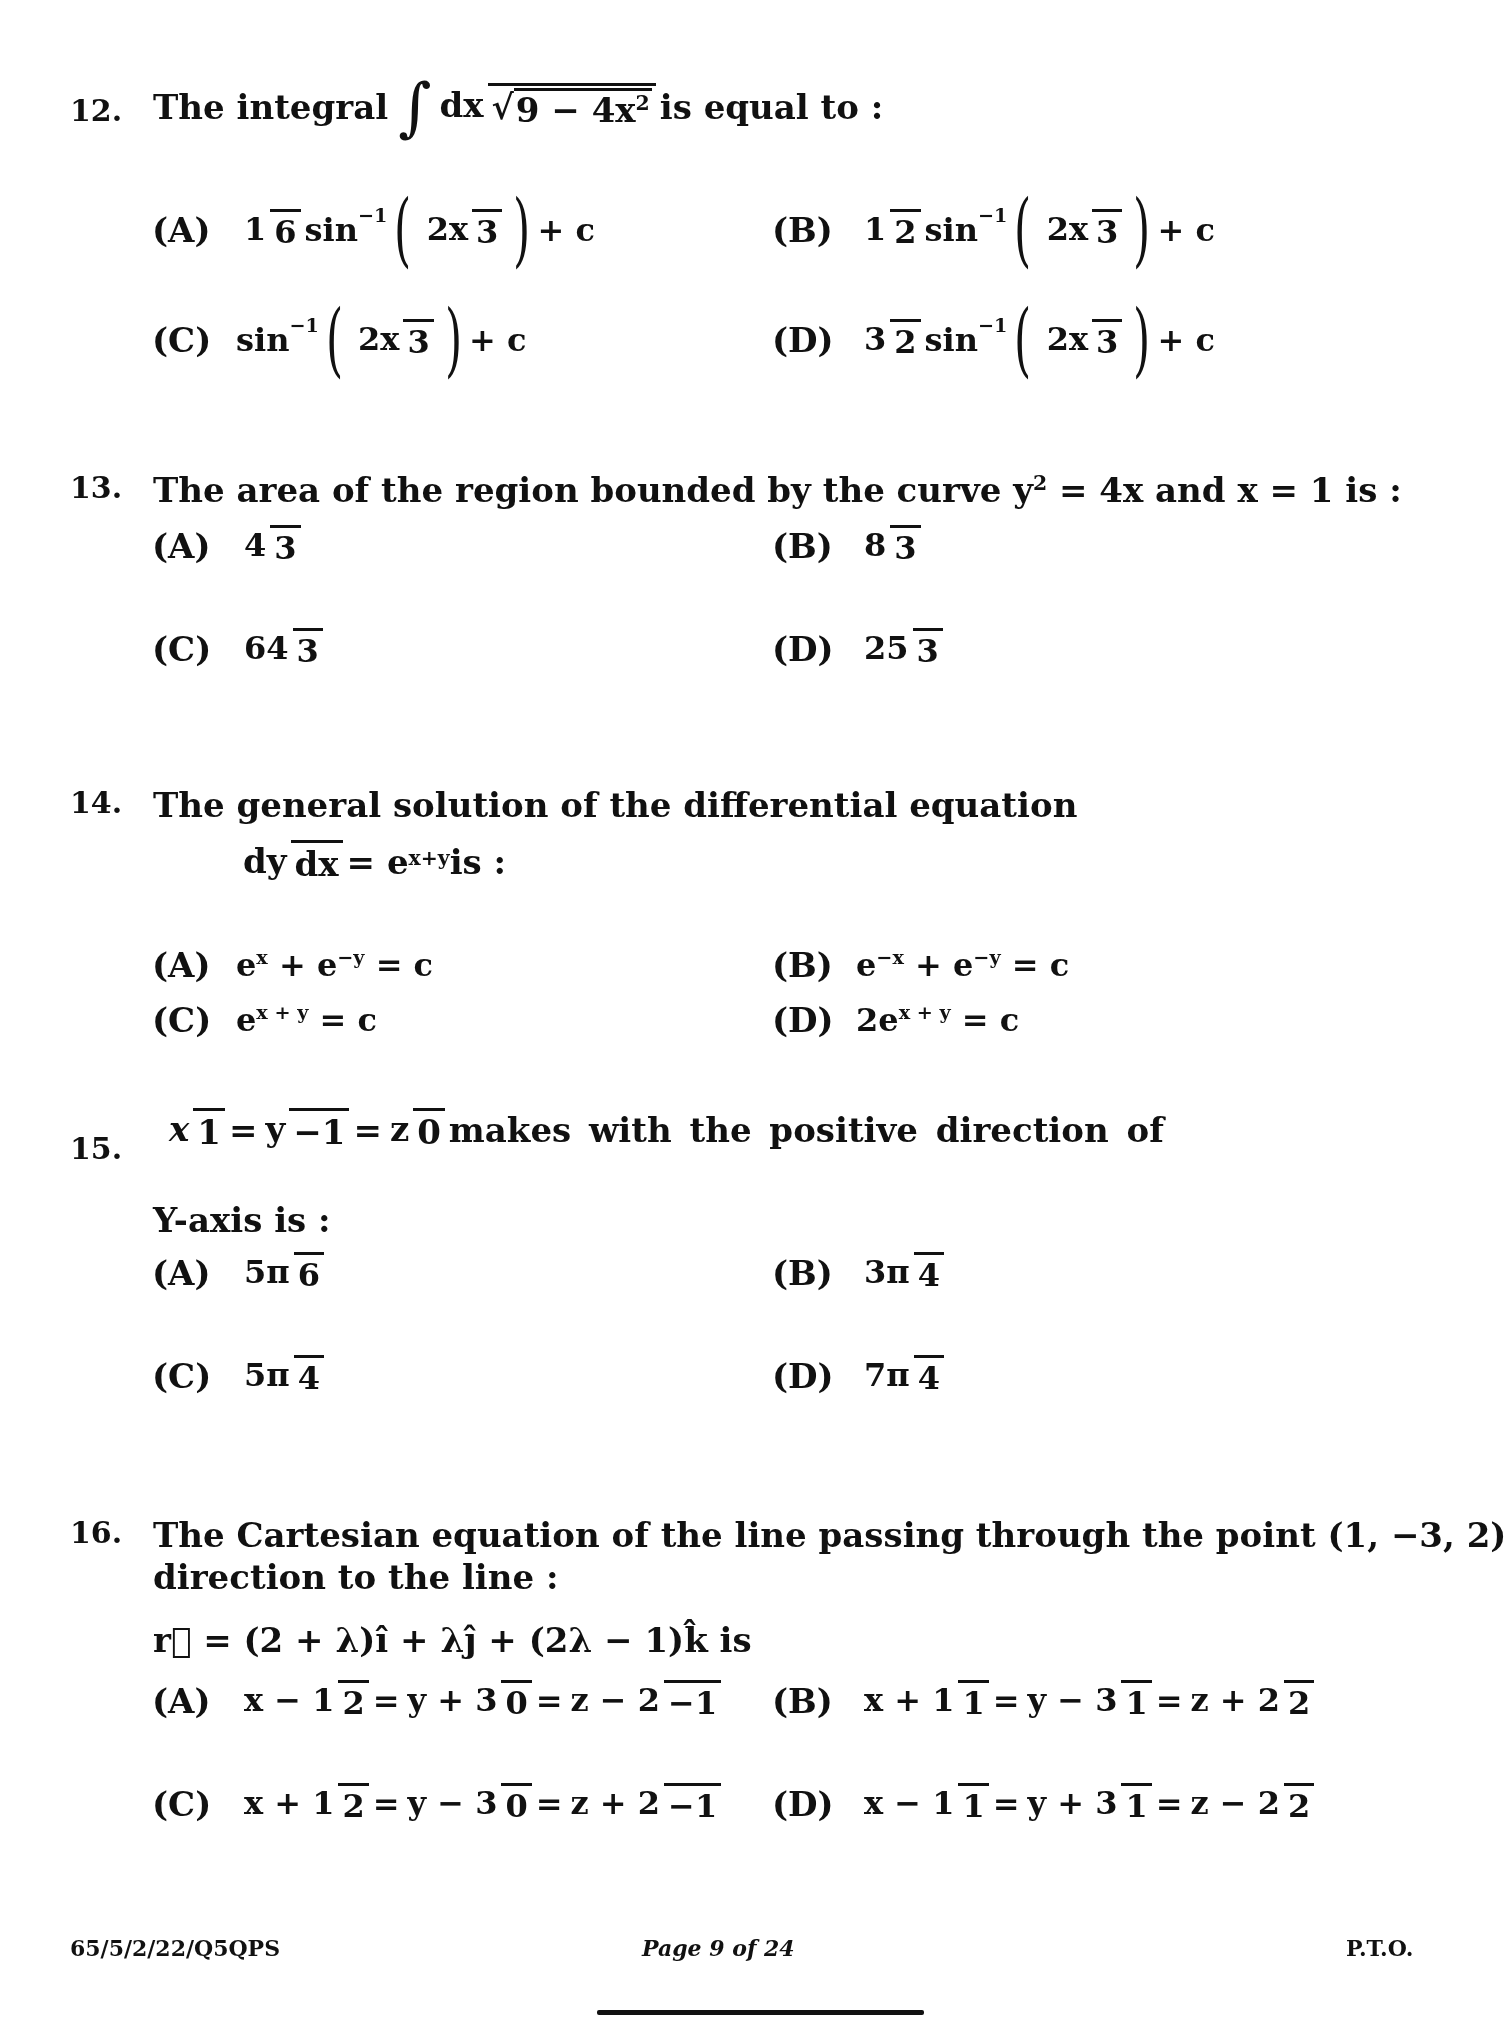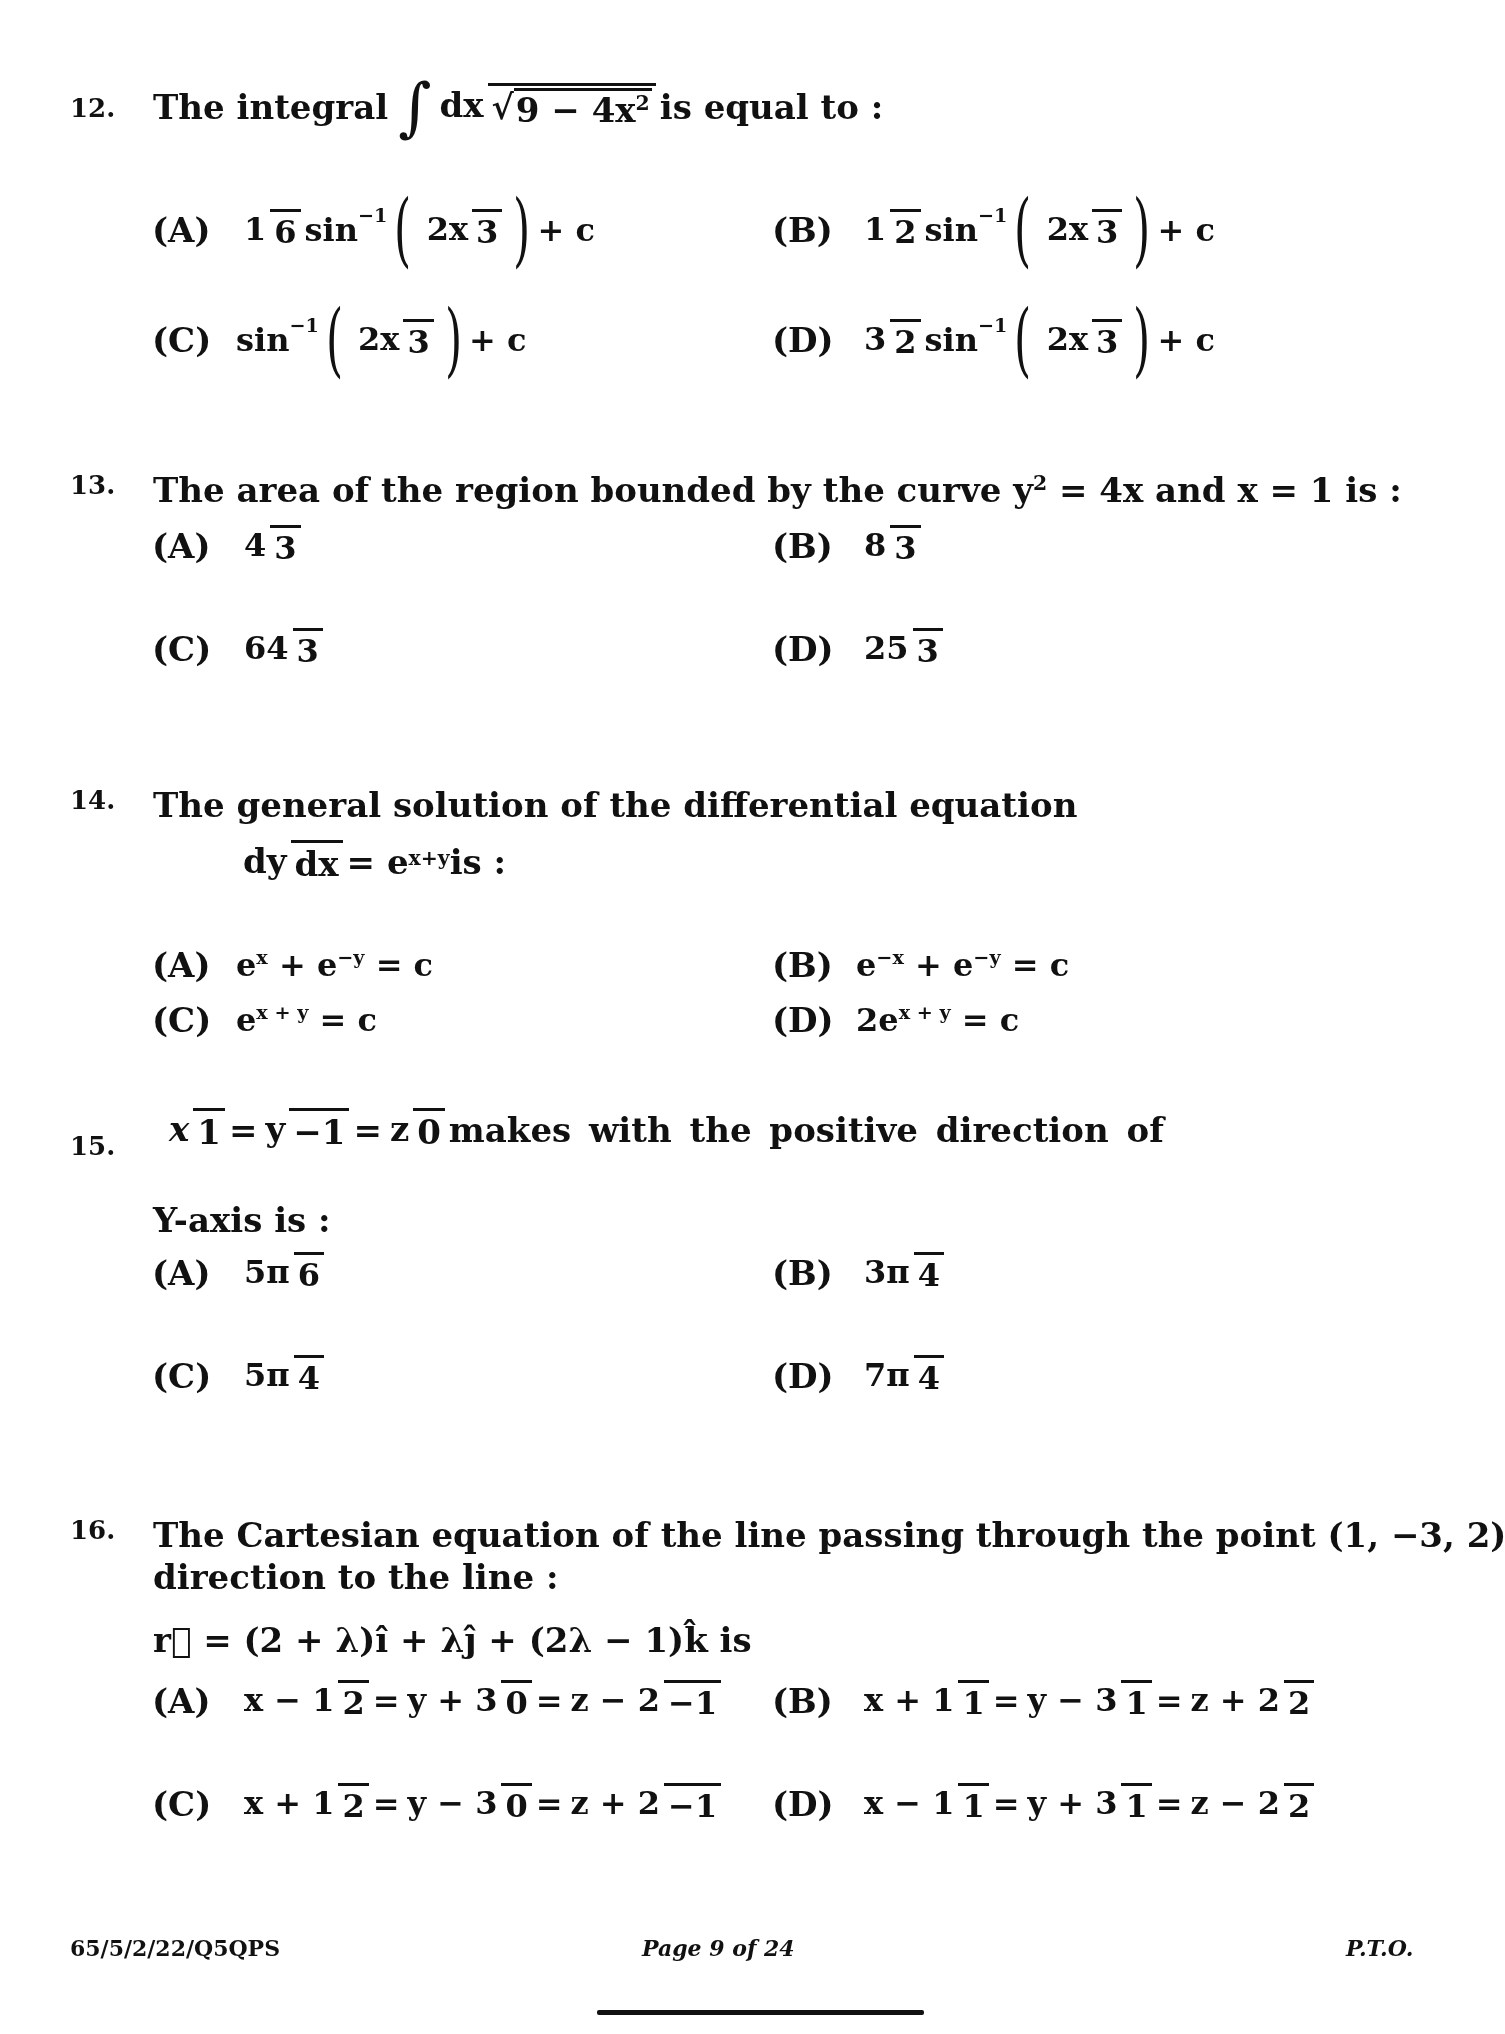--- a/index.html
+++ b/index.html
@@ -2,21 +2,21 @@
 <html><head>
 <meta charset="utf-8">
 <style>
   html, body { margin:0; padding:0; background:#ffffff; }
   body {
     width:1505px; height:2034px; position:relative; overflow:hidden;
     font-family: "DejaVu Serif", "Liberation Serif", serif;
     color:#111; font-weight:bold;
   }
   .abs { position:absolute; }
-  .qnum { font-size:26px; }
+  .qnum { font-size:30px; }
   .qtext { font-size:34px; white-space:nowrap; }
   .opt-label { font-size:34px; }
   .opt { font-size:32px; white-space:nowrap; }
   i.v { font-style:italic; }
   .frac { display:inline-flex; align-items:center; vertical-align:middle; margin:0 4px; }
   .frac .num { padding:0 4px 2px; line-height:1.15; }
   .frac .den { border-top:3px solid #111; padding:2px 4px 0; line-height:1.15; }
   .bigparen { font-size:80px; font-weight:normal; vertical-align:middle; line-height:1; transform:scaleX(0.55); display:inline-block; }
   sup { font-size:0.6em; }
   .integral { font-size:64px; font-weight:normal; vertical-align:middle; font-style:italic; }
@@ -292,13 +292,13 @@
     <span class="frac">
         <span class="num">z − 2</span>
         <span class="den">2</span>
       </span>
   </span>
 </div>
 
 <div class="abs footer" style="left:70px;top:1935px;">65/5/2/22/Q5QPS</div>
 <div class="abs footer" style="left:642px;top:1935px;font-style:italic;">Page 9 of 24</div>
 <div class="page-line"></div>
-<div class="abs footer" style="left:1346px;top:1935px;font-style:italic;">P.T.O.</div>
+<div class="abs footer" style="left:1346px;top:1935px;">P.T.O.</div>
 
 </body></html>

